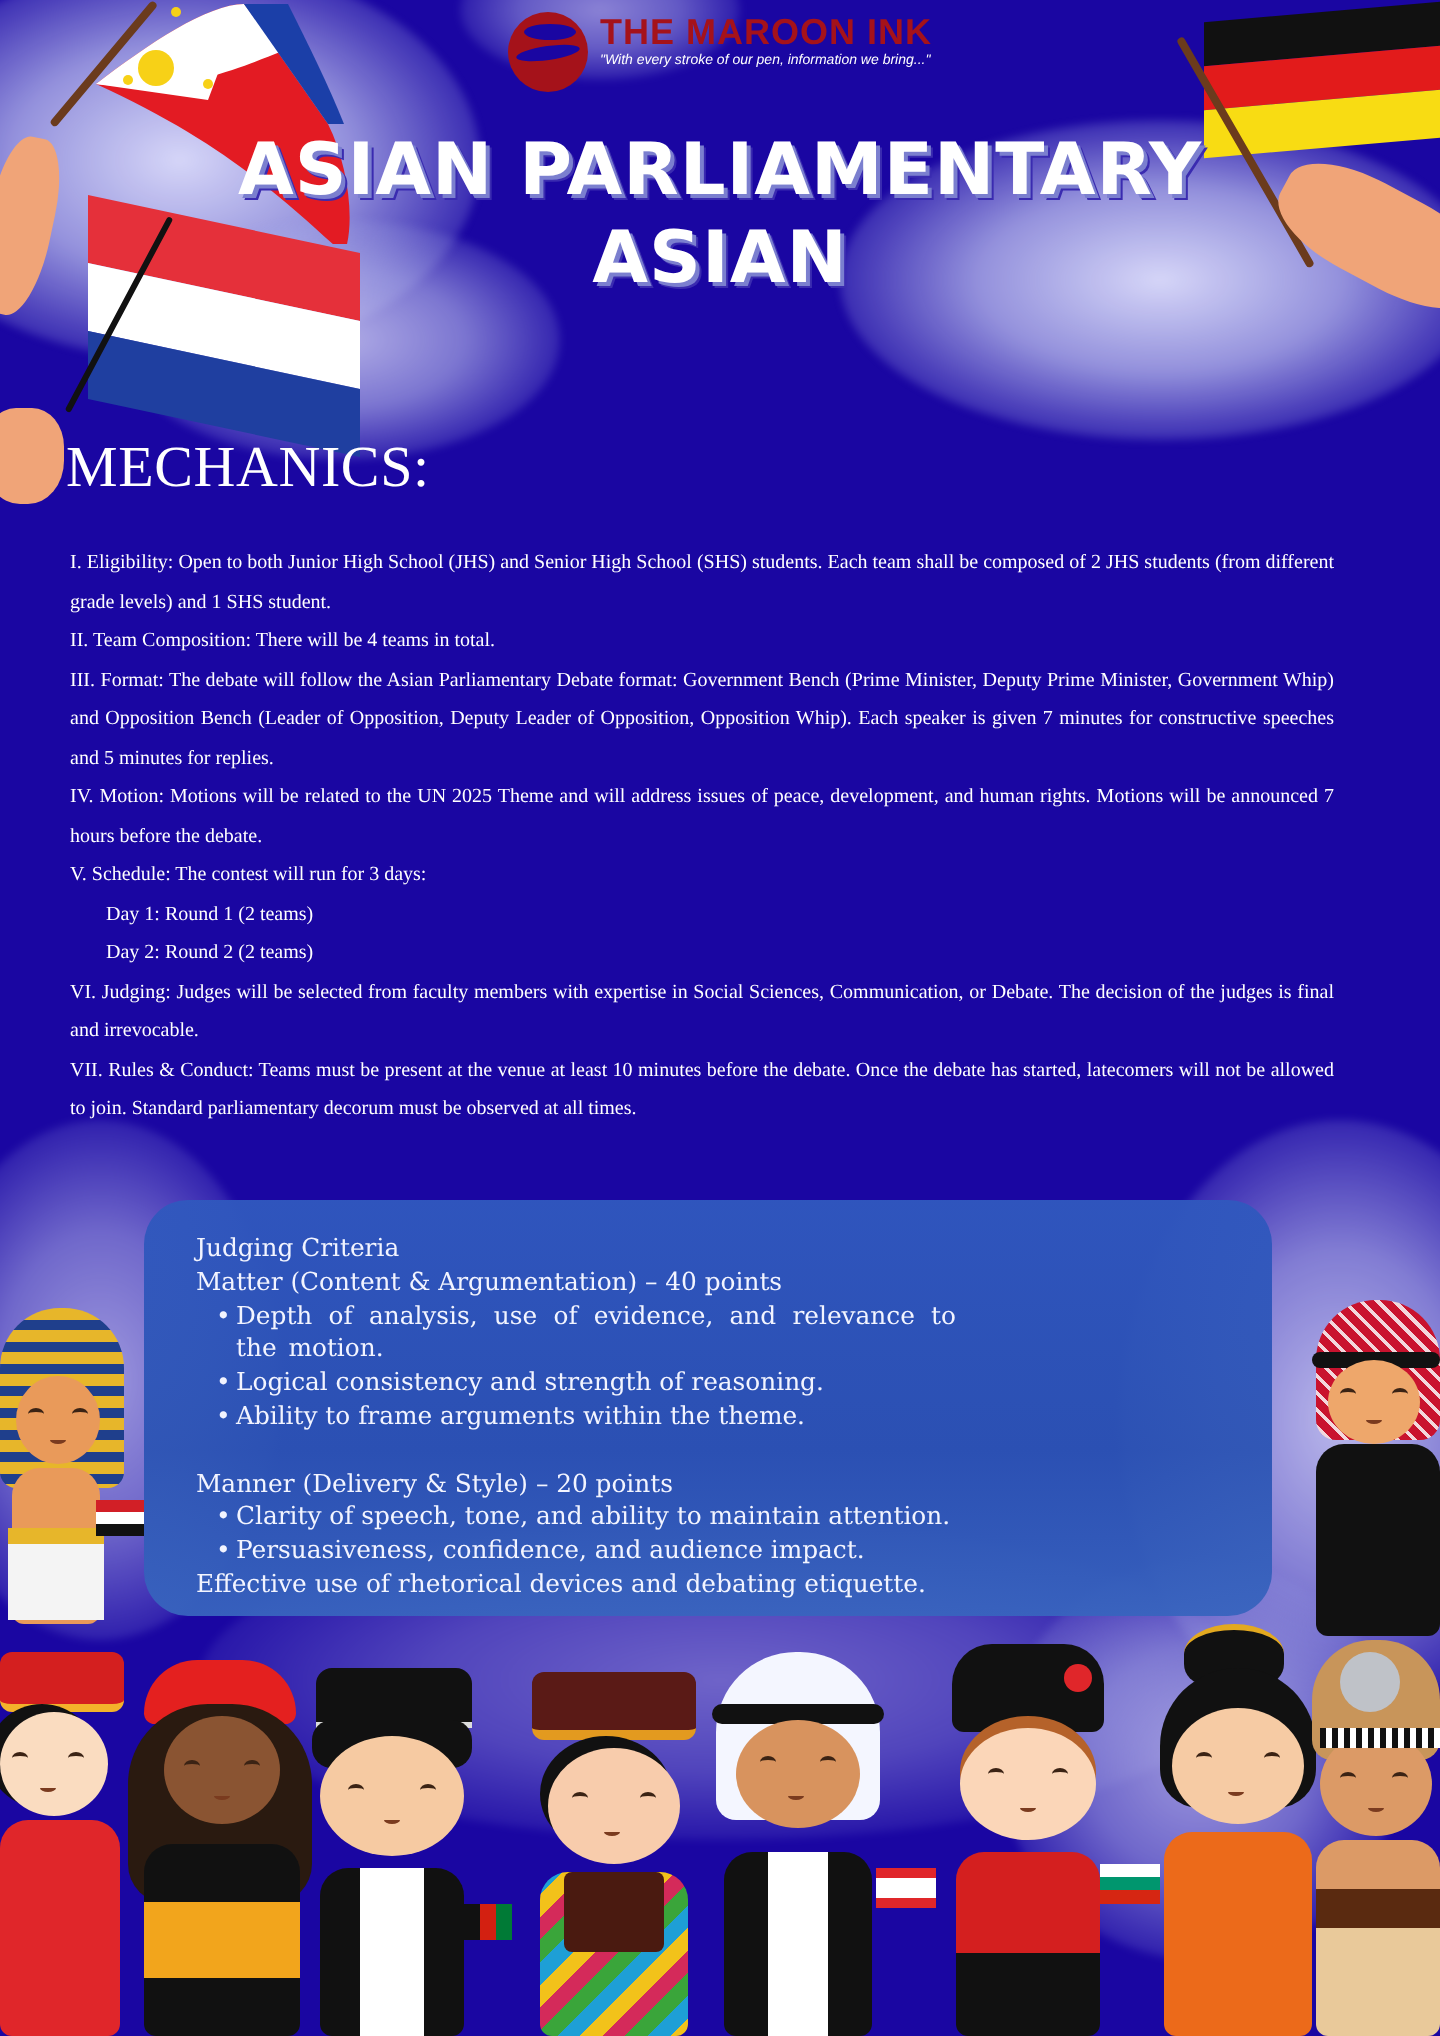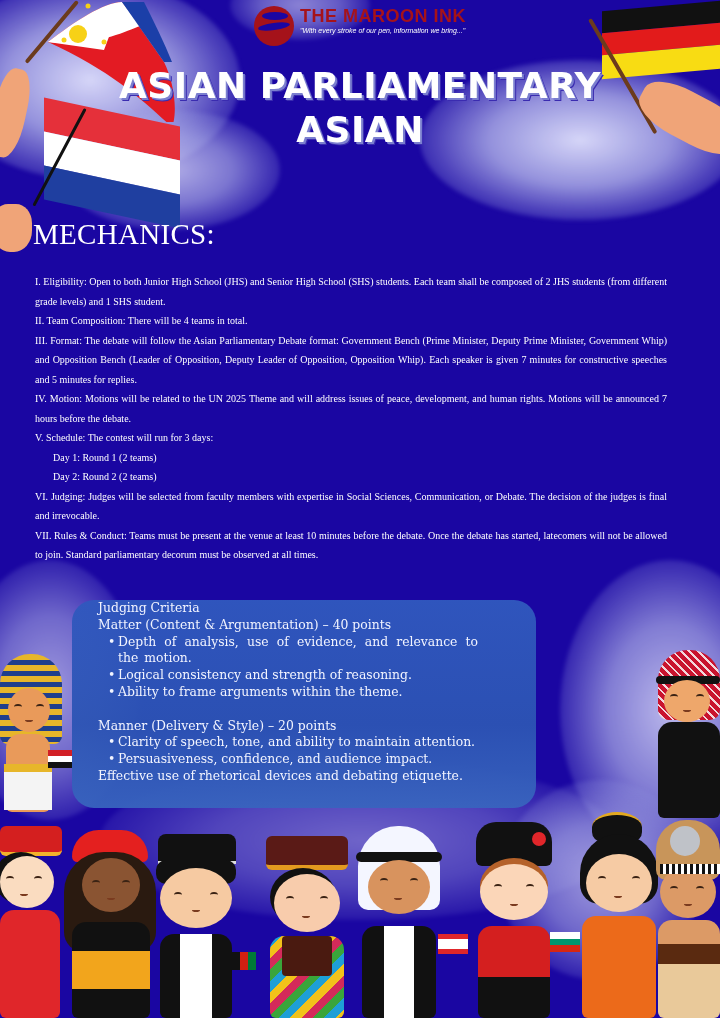--- a/index.html
+++ b/index.html
@@ -64,24 +64,24 @@
   }
   .mech-body {
     position: absolute; left: 35px; top: 244px; width: 632px;
     font-size: 10px; line-height: 19.5px; text-align: justify; margin-top: 28px;
   }
   .mech-body p { margin: 0; }
   .mech-body .indent { padding-left: 18px; text-align: left; }
 
   
   .judge-box {
-    position: absolute; left: 72px; top: 600px; width: 464px; height: 208px;
+    position: absolute; left: 72px; top: 600px; width: 564px; height: 208px;
     background: linear-gradient(180deg, rgba(48,88,190,0.96) 0%, rgba(44,84,180,0.95) 60%, rgba(56,100,190,0.95) 100%);
     border-radius: 22px;
-    padding: 0 26px;
+    padding: 16px 26px;
     font-family: "DejaVu Serif", "Liberation Serif", serif;
     font-size: 12.4px; line-height: 16.8px; color: #f2f4ff;
   }
   .judge-box .line { white-space: nowrap; }
   .judge-box ul { list-style: none; padding-left: 10px; }
   .judge-box li { position: relative; padding-left: 10px; }
   .judge-box li::before { content: "•"; position: absolute; left: 0; }
   .judge-box li.wrap { width: 370px; white-space: normal; text-align: justify; word-spacing: 2px; }
   .gap { height: 16.8px; }
 

